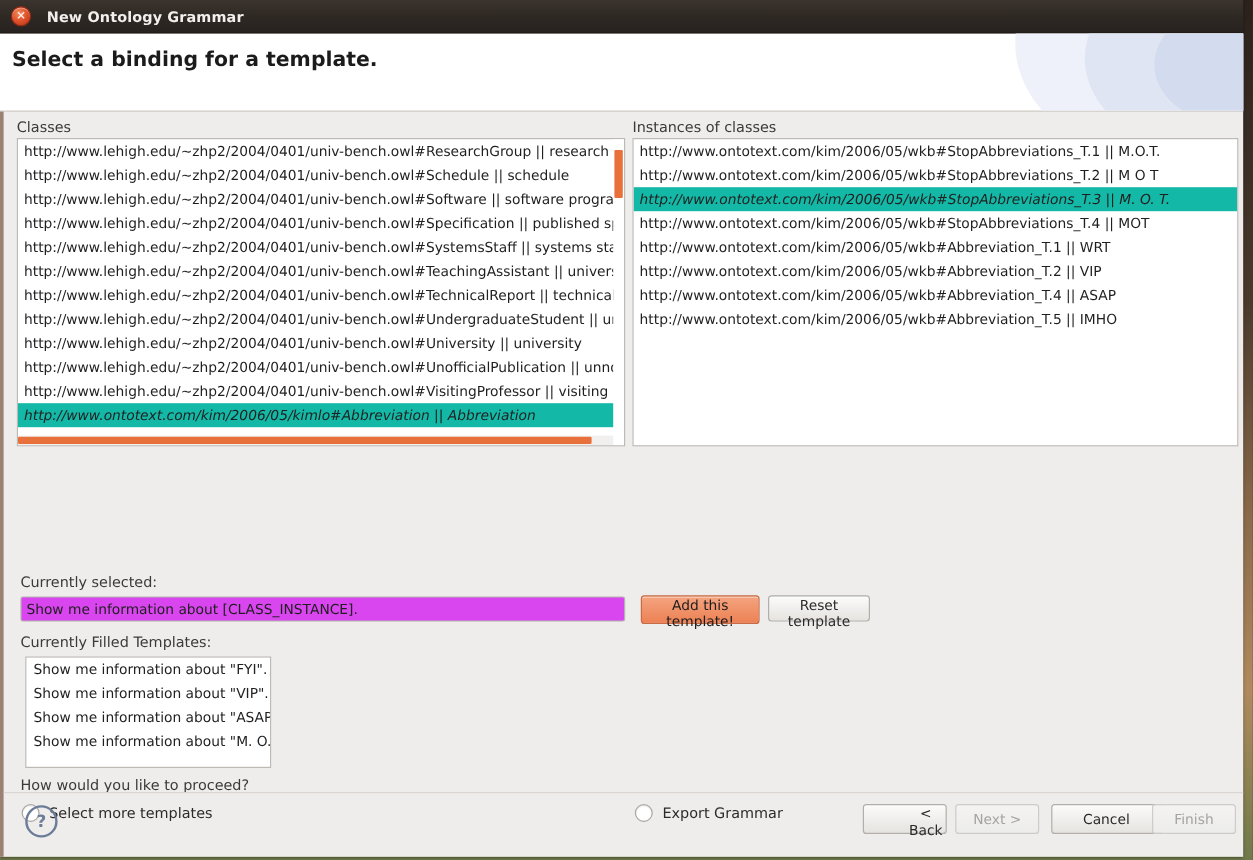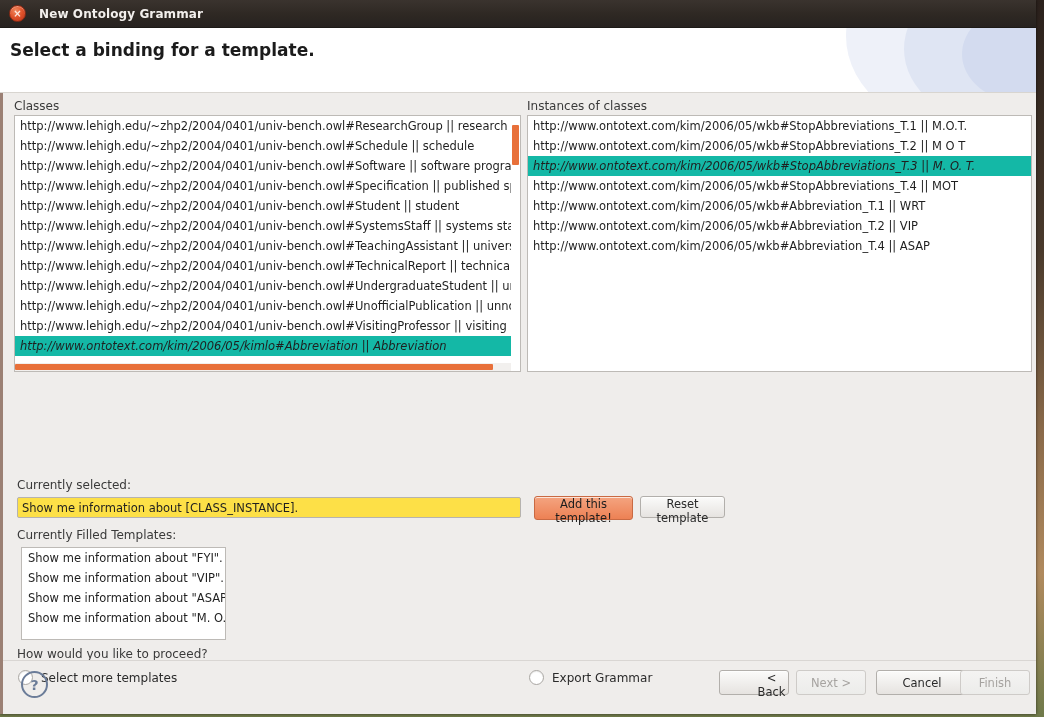--- a/index.html
+++ b/index.html
@@ -174,21 +174,21 @@
   #selected-input {
     position: absolute;
     left: 14px;
     top: 404px;
     width: 494px;
     height: 19px;
     padding: 0 4px;
     font-family: "DejaVu Sans", "Liberation Sans", sans-serif;
     font-size: 11.5px;
     color: #1f1f1f;
-    background: #fde047;
+    background: #d946ef;
     border: 1px solid #b6b3af;
     border-radius: 2px;
     outline: none;
   }
 
   
   .btn {
     font-family: "DejaVu Sans", "Liberation Sans", sans-serif;
     font-size: 11.5px;
     color: #2a2a2a;
@@ -323,25 +323,25 @@
   <div id="dialog-body">
 
     <div class="field-label" style="left:11px; top:6px;">Classes</div>
 
     <div class="listbox" id="classes-listbox" style="left:11px; top:22px; width:505px; height:255px;">
       <div id="classes-rows">
           <div class="list-row">http://www.lehigh.edu/~zhp2/2004/0401/univ-bench.owl#ResearchGroup || research group</div>
           <div class="list-row">http://www.lehigh.edu/~zhp2/2004/0401/univ-bench.owl#Schedule || schedule</div>
           <div class="list-row">http://www.lehigh.edu/~zhp2/2004/0401/univ-bench.owl#Software || software program</div>
           <div class="list-row">http://www.lehigh.edu/~zhp2/2004/0401/univ-bench.owl#Specification || published specification</div>
-          <div class="list-row">http://www.lehigh.edu/~zhp2/2004/0401/univ-bench.owl#Student || student</div>
           <div class="list-row">http://www.lehigh.edu/~zhp2/2004/0401/univ-bench.owl#SystemsStaff || systems staff worker</div>
           <div class="list-row">http://www.lehigh.edu/~zhp2/2004/0401/univ-bench.owl#TeachingAssistant || university teaching assistant</div>
           <div class="list-row">http://www.lehigh.edu/~zhp2/2004/0401/univ-bench.owl#TechnicalReport || technical report</div>
           <div class="list-row">http://www.lehigh.edu/~zhp2/2004/0401/univ-bench.owl#UndergraduateStudent || undergraduate student</div>
+          <div class="list-row">http://www.lehigh.edu/~zhp2/2004/0401/univ-bench.owl#University || university</div>
           <div class="list-row">http://www.lehigh.edu/~zhp2/2004/0401/univ-bench.owl#UnofficialPublication || unnoficial publication</div>
           <div class="list-row">http://www.lehigh.edu/~zhp2/2004/0401/univ-bench.owl#VisitingProfessor || visiting professor</div>
           <div class="list-row selected">http://www.ontotext.com/kim/2006/05/kimlo#Abbreviation || Abbreviation</div>
         </div>
       <div class="vscroll-track" style="right:0; top:0; bottom:0; width:9px;">
         <div class="vscroll-thumb" style="top:9px; height:40px;"></div>
       </div>
       <div class="hscroll-track" style="left:0; right:9px; bottom:0;">
         <div class="hscroll-thumb" style="left:0; width:478px;"></div>
       </div>
@@ -351,20 +351,21 @@
 
     <div class="listbox" id="instances-listbox" style="left:524px; top:22px; width:503px; height:255px;">
       <div id="instances-rows">
           <div class="list-row">http://www.ontotext.com/kim/2006/05/wkb#StopAbbreviations_T.1 || M.O.T.</div>
           <div class="list-row">http://www.ontotext.com/kim/2006/05/wkb#StopAbbreviations_T.2 || M O T</div>
           <div class="list-row selected">http://www.ontotext.com/kim/2006/05/wkb#StopAbbreviations_T.3 || M. O. T.</div>
           <div class="list-row">http://www.ontotext.com/kim/2006/05/wkb#StopAbbreviations_T.4 || MOT</div>
           <div class="list-row">http://www.ontotext.com/kim/2006/05/wkb#Abbreviation_T.1 || WRT</div>
           <div class="list-row">http://www.ontotext.com/kim/2006/05/wkb#Abbreviation_T.2 || VIP</div>
           <div class="list-row">http://www.ontotext.com/kim/2006/05/wkb#Abbreviation_T.4 || ASAP</div>
+          <div class="list-row">http://www.ontotext.com/kim/2006/05/wkb#Abbreviation_T.5 || IMHO</div>
         </div>
     </div>
 
     <div class="field-label" style="left:14px; top:385px;">Currently selected:</div>
 
     <input id="selected-input" type="text" value="Show me information about [CLASS_INSTANCE]." style="">
 
     <button class="btn" id="add-template-btn">Add this template!</button>
 
     <button class="btn" id="reset-template-btn">Reset template</button>

